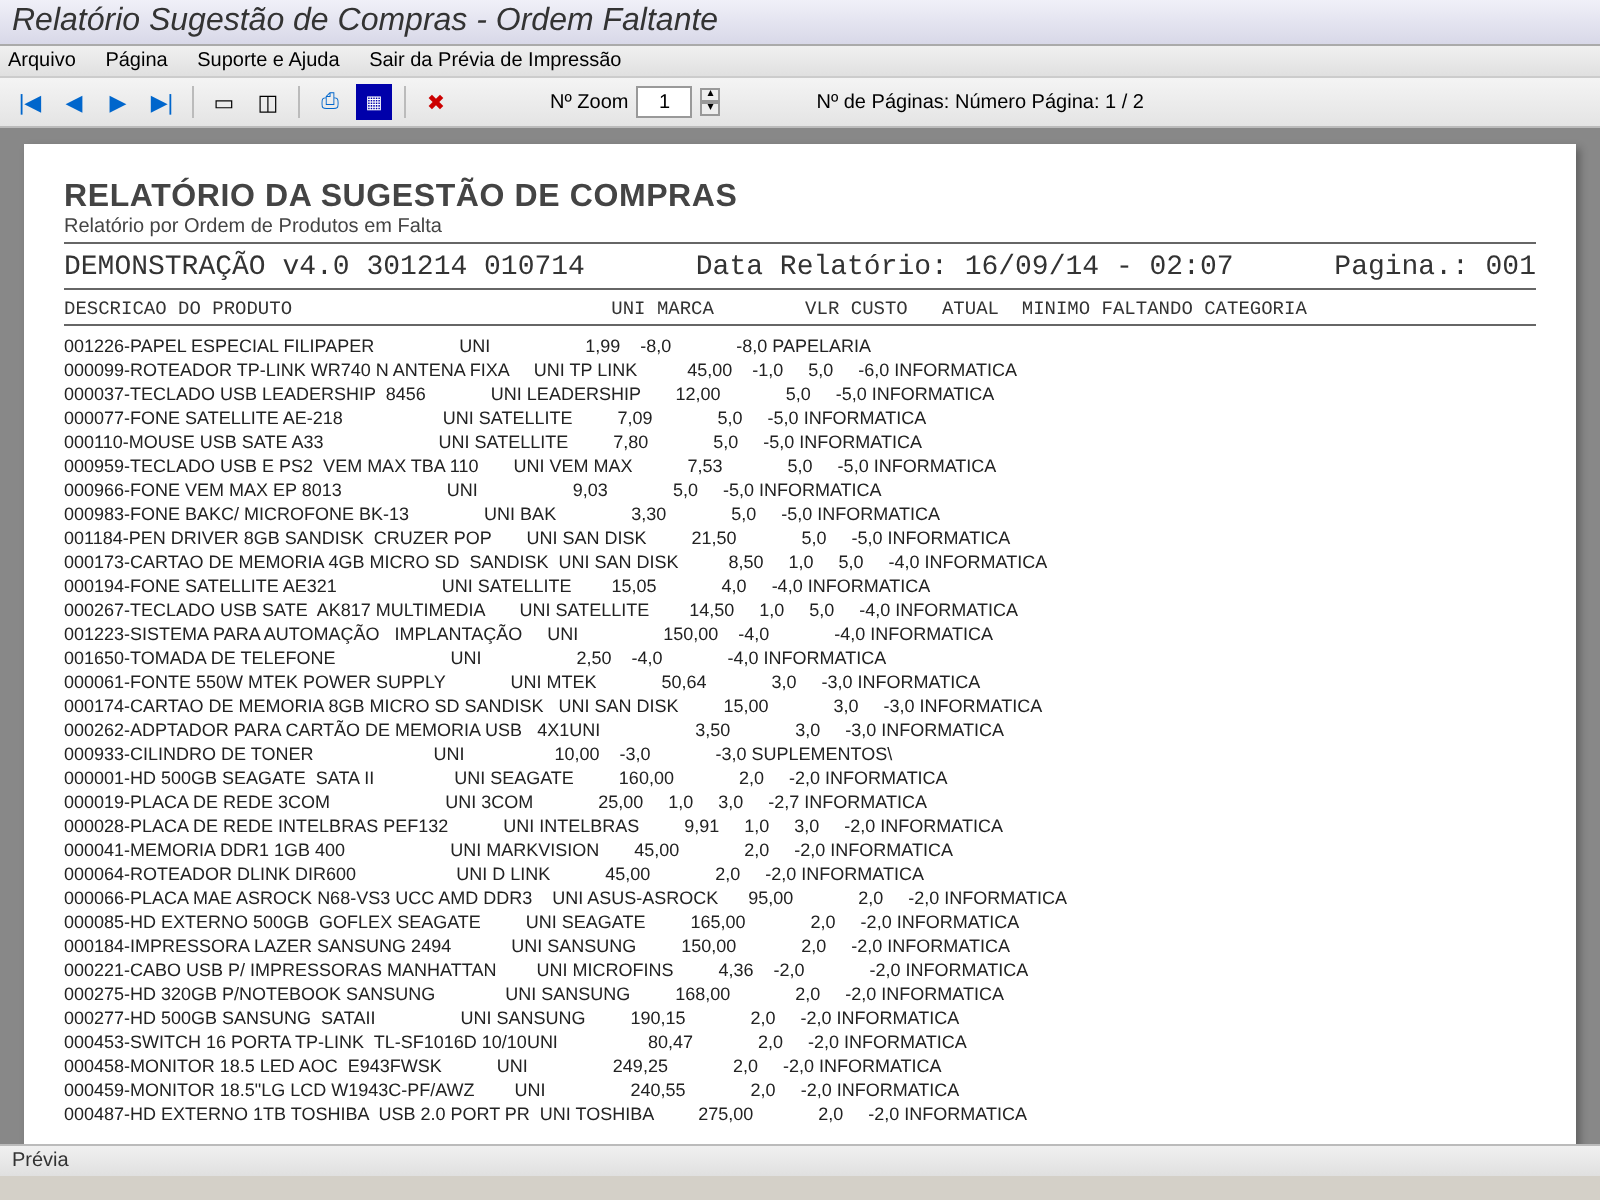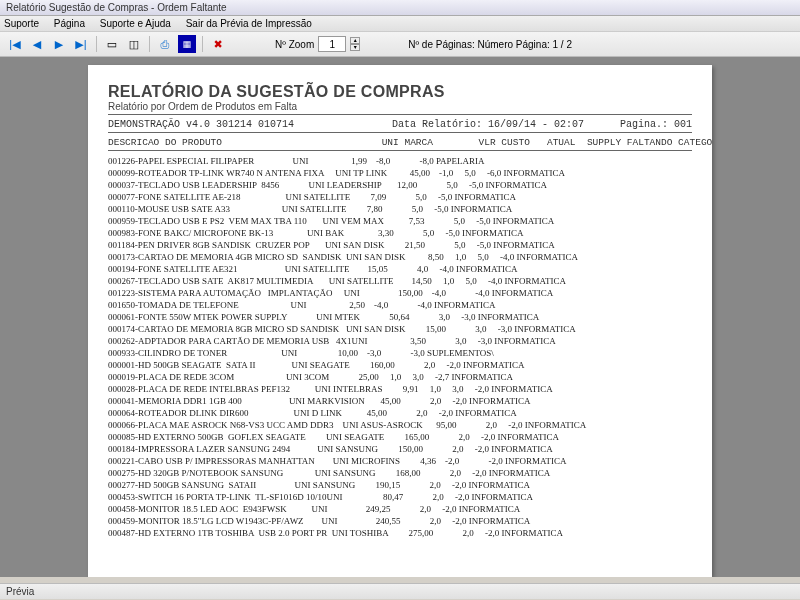--- a/index.html
+++ b/index.html
@@ -1,44 +1,44 @@
 <!DOCTYPE html>
 <html><head>
 <meta charset="utf-8">
 <style>
 * { margin: 0; padding: 0; box-sizing: border-box; }
 body { font-family: Tahoma, Arial, sans-serif; font-size: 10px; background: #d4d0c8; width: 800px; height: 600px; overflow: hidden; }
-.titlebar { background: linear-gradient(to bottom, #f0f0f8, #d8d8e8); padding: 2px 6px; font-size: 10px; color: #333; border-bottom: 1px solid #aaa; }
+.titlebar { background: linear-gradient(to bottom, #f0f0f8, #d8d8e8); padding: 2px 6px; font-size: 16px; color: #333; border-bottom: 1px solid #aaa; font-style: italic; }
 .menubar { background: linear-gradient(to bottom, #f0f0f0, #e0e0e0); padding: 2px 4px; font-size: 10px; border-bottom: 1px solid #ccc; }
 .menubar span { margin-right: 12px; cursor: pointer; }
 .toolbar { background: linear-gradient(to bottom, #f4f4f4, #e4e4e4); padding: 3px 6px; border-bottom: 1px solid #bbb; display: flex; align-items: center; gap: 4px; font-size: 10px; }
 .tb-btn { display: inline-flex; align-items: center; justify-content: center; width: 18px; height: 18px; border: 1px solid transparent; cursor: pointer; font-size: 11px; }
 .tb-sep { width: 1px; height: 16px; background: #bbb; margin: 0 2px; }
 .zoom-input { width: 28px; height: 16px; font-size: 10px; border: 1px solid #999; background: #fff; text-align: center; }
 .spinner { display: inline-flex; flex-direction: column; }
 .spinner div { width: 10px; height: 7px; border: 1px solid #999; background: #eee; font-size: 6px; line-height: 5px; text-align: center; cursor: pointer; }
 .viewer { background: #888; padding: 8px 6px 0 6px; height: 520px; overflow: hidden; }
-.page { background: #fff; margin: 0 auto; width: 624px; height: 512px; box-shadow: 2px 2px 4px rgba(0,0,0,0.3); padding: 18px 20px 8px 20px; font-family: 'Courier New', monospace; font-size: 9px; color: #222; overflow: hidden; }
+.page { background: #fff; margin: 0 auto; width: 776px; height: 512px; box-shadow: 2px 2px 4px rgba(0,0,0,0.3); padding: 18px 20px 8px 20px; font-family: 'Courier New', monospace; font-size: 9px; color: #222; overflow: hidden; }
 .rpt-title { font-family: Arial, sans-serif; font-weight: bold; font-size: 16px; color: #444; letter-spacing: 0.3px; }
 .rpt-sub { font-family: Arial, sans-serif; font-size: 10px; color: #444; }
 .divider { border: none; border-top: 1px solid #666; margin: 2px 0 4px 0; }
-.demo-row { display: flex; justify-content: space-between; font-family: 'Courier New', monospace; font-size: 10px; color: #333; margin-bottom: 2px; }
+.demo-row { display: flex; justify-content: space-between; font-family: 'Courier New', monospace; font-size: 14px; color: #333; margin-bottom: 2px; }
 .hdr-row { font-family: 'Courier New', monospace; font-size: 9.5px; white-space: pre; color: #333; margin-top: 4px; }
-.data-row { font-family: Liberation Serif, serif; font-size: 9px; white-space: pre; color: #222; line-height: 12px; }
-.statusbar { background: linear-gradient(to bottom, #f0f0f0, #e0e0e0); border-top: 1px solid #bbb; padding: 2px 6px; font-size: 10px; color: #333; position: absolute; bottom: 1px; width: 800px; }
+.data-row { font-family: Liberation Sans, sans-serif; font-size: 9px; white-space: pre; color: #222; line-height: 12px; }
+.statusbar { background: linear-gradient(to bottom, #f0f0f0, #e0e0e0); border-top: 1px solid #bbb; padding: 2px 6px; font-size: 10px; color: #333; position: absolute; bottom: 12px; width: 800px; }
 </style>
 </head>
 <body>
 
 <div class="titlebar">
   <span>Relatório Sugestão de Compras - Ordem Faltante</span>
 </div>
 
 <div class="menubar">
-  <span>Suporte</span>
+  <span>Arquivo</span>
   <span>Página</span>
   <span>Suporte e Ajuda</span>
   <span>Sair da Prévia de Impressão</span>
 </div>
 
 <div class="toolbar">
   <span class="tb-btn" style="color:#06c">|◀</span>
   <span class="tb-btn" style="color:#06c">◀</span>
   <span class="tb-btn" style="color:#06c">▶</span>
   <span class="tb-btn" style="color:#06c">▶|</span>
@@ -68,29 +68,30 @@
     <hr class="divider">
     <div class="demo-row">
       <span>DEMONSTRAÇÃO v4.0 301214 010714</span>
       <span>
         <span>Data Relatório: 16/09/14 - 02:07</span>
         &nbsp;&nbsp;&nbsp;&nbsp;
         <span>Pagina.: 001</span>
       </span>
     </div>
     <hr class="divider">
-    <div class="hdr-row" id="hdr">DESCRICAO DO PRODUTO                            UNI MARCA        VLR CUSTO   ATUAL  SUPPLY FALTANDO CATEGORIA</div>
+    <div class="hdr-row" id="hdr">DESCRICAO DO PRODUTO                            UNI MARCA        VLR CUSTO   ATUAL  MINIMO FALTANDO CATEGORIA</div>
     <hr class="divider">
     <div id="rows">
         <div class="data-row">001226-PAPEL ESPECIAL FILIPAPER                 UNI                   1,99    -8,0             -8,0 PAPELARIA</div>
         <div class="data-row">000099-ROTEADOR TP-LINK WR740 N ANTENA FIXA     UNI TP LINK          45,00    -1,0     5,0     -6,0 INFORMATICA</div>
         <div class="data-row">000037-TECLADO USB LEADERSHIP  8456             UNI LEADERSHIP       12,00             5,0     -5,0 INFORMATICA</div>
         <div class="data-row">000077-FONE SATELLITE AE-218                    UNI SATELLITE         7,09             5,0     -5,0 INFORMATICA</div>
         <div class="data-row">000110-MOUSE USB SATE A33                       UNI SATELLITE         7,80             5,0     -5,0 INFORMATICA</div>
         <div class="data-row">000959-TECLADO USB E PS2  VEM MAX TBA 110       UNI VEM MAX           7,53             5,0     -5,0 INFORMATICA</div>
+        <div class="data-row">000966-FONE VEM MAX EP 8013                     UNI                   9,03             5,0     -5,0 INFORMATICA</div>
         <div class="data-row">000983-FONE BAKC/ MICROFONE BK-13               UNI BAK               3,30             5,0     -5,0 INFORMATICA</div>
         <div class="data-row">001184-PEN DRIVER 8GB SANDISK  CRUZER POP       UNI SAN DISK         21,50             5,0     -5,0 INFORMATICA</div>
         <div class="data-row">000173-CARTAO DE MEMORIA 4GB MICRO SD  SANDISK  UNI SAN DISK          8,50     1,0     5,0     -4,0 INFORMATICA</div>
         <div class="data-row">000194-FONE SATELLITE AE321                     UNI SATELLITE        15,05             4,0     -4,0 INFORMATICA</div>
         <div class="data-row">000267-TECLADO USB SATE  AK817 MULTIMEDIA       UNI SATELLITE        14,50     1,0     5,0     -4,0 INFORMATICA</div>
         <div class="data-row">001223-SISTEMA PARA AUTOMAÇÃO   IMPLANTAÇÃO     UNI                 150,00    -4,0             -4,0 INFORMATICA</div>
         <div class="data-row">001650-TOMADA DE TELEFONE                       UNI                   2,50    -4,0             -4,0 INFORMATICA</div>
         <div class="data-row">000061-FONTE 550W MTEK POWER SUPPLY             UNI MTEK             50,64             3,0     -3,0 INFORMATICA</div>
         <div class="data-row">000174-CARTAO DE MEMORIA 8GB MICRO SD SANDISK   UNI SAN DISK         15,00             3,0     -3,0 INFORMATICA</div>
         <div class="data-row">000262-ADPTADOR PARA CARTÃO DE MEMORIA USB   4X1UNI                   3,50             3,0     -3,0 INFORMATICA</div>

